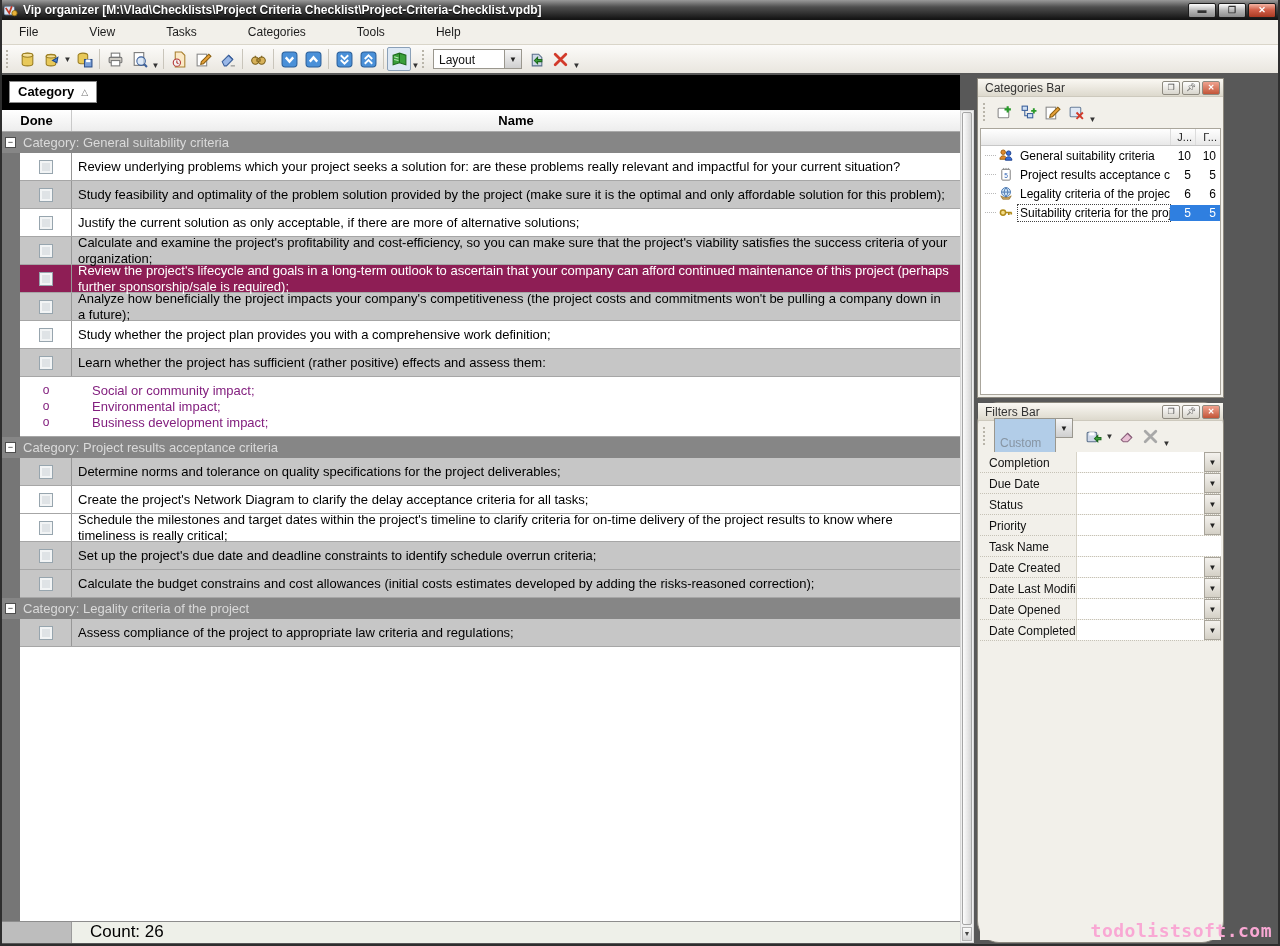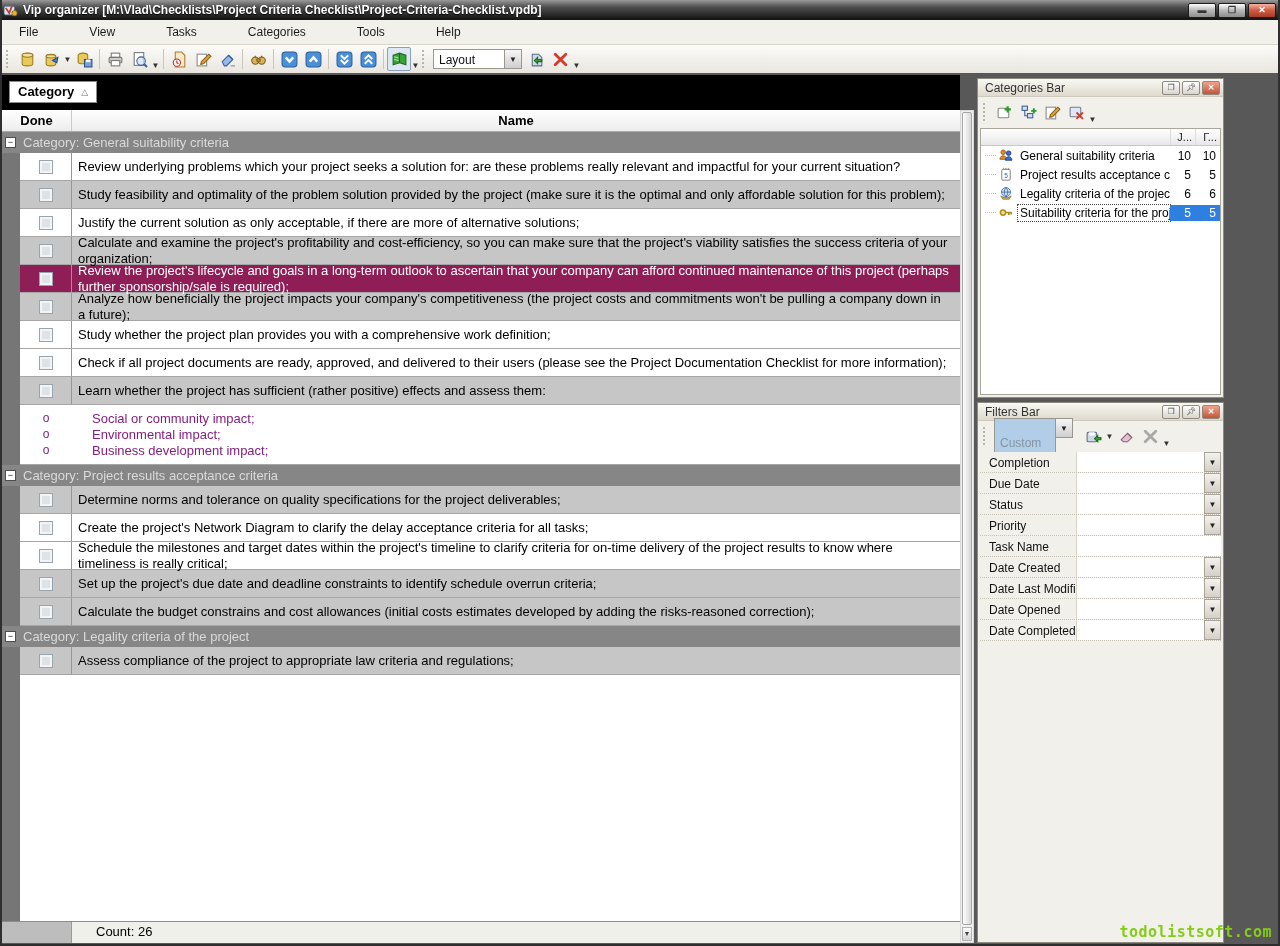--- a/index.html
+++ b/index.html
@@ -69,34 +69,34 @@
   .checkbox { width:14px; height:14px; border:1px solid #97a5ae; background:#dfe3e6;
               box-shadow:inset 0 0 0 2px #f2f4f5; }
   .bullets { margin-left:18px; background:#fff; padding:5px 0 6px; border-bottom:1px solid #a6a6a6; }
   .bline { display:flex; align-items:center; height:16px; font-size:13px; color:#83207f; }
   .bline .o { width:52px; flex:none; text-align:center; font-size:12px; }
   .bline .btext { padding-left:20px; }
 
   .gfooter { position:absolute; left:0; right:0; bottom:0; height:22px; border-top:1px solid #8d8d8d;
              display:flex; background:#eef0e9; }
   .gfooter .fleft { width:70px; flex:none; background:#bdbdbd; border-right:1px solid #9b9b9b; }
-  .gfooter .ftext { flex:1; font-size:13px; line-height:20px; padding-left:24px; color:#000; }
+  .gfooter .ftext { flex:1; font-size:17px; line-height:20px; padding-left:18px; color:#000; }
 
   
   .vscroll { position:absolute; left:958px; width:14px; top:37px; bottom:1px; background:#f0f0f0; border:1px solid #d8d8d8; }
   .vthumb { position:absolute; left:1px; right:1px; top:1px; bottom:17px;
             background:linear-gradient(90deg,#fdfdfd,#d7d7d7); border:1px solid #a5a5a5; border-radius:2px; }
   .vdown { position:absolute; left:1px; right:1px; bottom:1px; height:14px;
            background:linear-gradient(#fafafa,#d5d5d5); border:1px solid #b3b3b3; font-size:7px; text-align:center;
            line-height:12px; color:#444; }
 
   
   .panel { position:absolute; left:975px; width:247px; background:#f2f0ea; border:1px solid #8e8a80; }
   .panel.cats { top:5px; height:320px; }
-  .panel.filters { top:329px; bottom:1px; }
+  .panel.filters { top:329px; bottom:1px;border-radius:22px; }
   .ptitle { height:18px; display:flex; align-items:center; padding:0 3px 0 7px; font-size:12px; color:#333;
             background:linear-gradient(#faf8f3,#ddd9cd); border-bottom:1px solid #cdc9bd; }
   .ptitle .sp { flex:1; }
   .pbtn { width:18px; height:14px; border:1px solid #8e8a80; border-radius:2px; margin-left:2px;
           background:linear-gradient(#fefefe,#d8d5cc); display:flex; align-items:center; justify-content:center;
           font-size:8px; color:#444; }
   .pbtn.close { background:linear-gradient(#f0a28e,#c25538); color:#fff; font-weight:bold; }
   .ptoolbar { height:30px; display:flex; align-items:center; padding-left:3px; }
   .pbody { position:absolute; top:49px; left:2px; right:2px; bottom:2px; background:#fff; border:1px solid #aaa69c; overflow:hidden; }
   .treehdr { height:17px; background:linear-gradient(#ffffff,#e8e8e8); border-bottom:1px solid #c7c7c7;
@@ -115,21 +115,21 @@
                   padding:17px 5px; color:#8795a3; }
   .filterrows { position:absolute; top:49px; left:2px; right:2px; bottom:2px; background:#f2f0ea; }
   .frow { height:21px; display:flex; border-bottom:1px dotted #c6c2b6; font-size:12px; color:#111; }
   .flabel { width:97px; flex:none; padding:4px 2px 0 9px; border-right:1px solid #d8d4c8;
             white-space:nowrap; overflow:hidden; }
   .fvalue { flex:1; background:#fff; }
   .fbtn { width:17px; flex:none; background:linear-gradient(#f4f2ee,#d4d0c6); border:1px solid #a8a49a;
           font-size:8px; text-align:center; line-height:19px; color:#222; }
 
   .watermark { position:absolute; right:6px; bottom:3px; font-family:"DejaVu Sans Mono",monospace;
-               font-weight:bold; font-size:15px; color:#84cc16; letter-spacing:.5px; z-index:5; }
+               font-weight:bold; font-size:18px; color:#f9a8d4; letter-spacing:.5px; z-index:5; }
 </style>
 </head>
 <body>
 
 <div class="window">
 
   <div class="titlebar">
     <svg class="appicon" viewBox="0 0 16 14">
       <rect x="0" y="2" width="12" height="10" rx="2" fill="#d9e6f4" stroke="#5a6f8a"></rect>
       <path d="M2 4l4 6 3-8" stroke="#c03a28" stroke-width="2" fill="none"></path>
@@ -339,28 +339,20 @@
             <div class="ncell">
               <span>Analyze how beneficially the project impacts your company's competitiveness (the project costs and commitments won't be pulling a company down in a future);</span>
             </div>
           </div>
           <div class="trow white">
             <div class="dcell">
               <div class="checkbox"></div>
             </div>
             <div class="ncell">
               <span>Study whether the project plan provides you with a comprehensive work definition;</span>
-            </div>
-          </div>
-          <div class="trow white">
-            <div class="dcell">
-              <div class="checkbox"></div>
-            </div>
-            <div class="ncell">
-              <span>Check if all project documents are ready, approved, and delivered to their users (please see the Project Documentation Checklist for more information);</span>
             </div>
           </div>
           <div class="trow gray">
             <div class="dcell">
               <div class="checkbox"></div>
             </div>
             <div class="ncell">
               <span>Learn whether the project has sufficient (rather positive) effects and assess them:</span>
             </div>
           </div>

